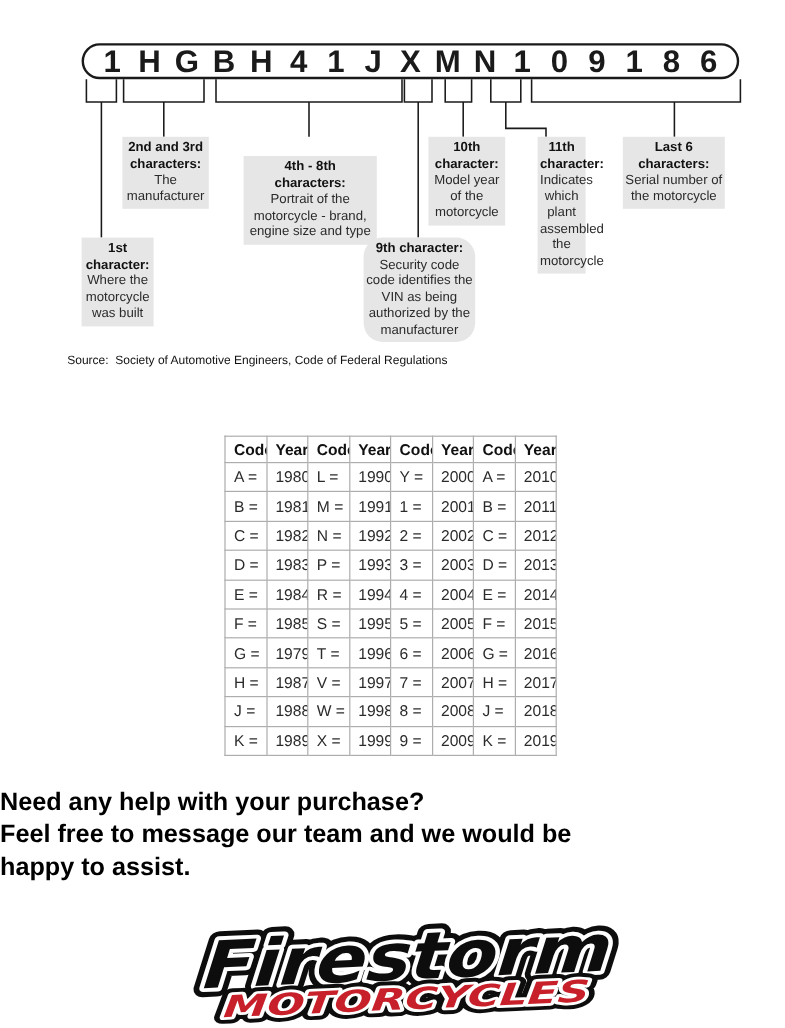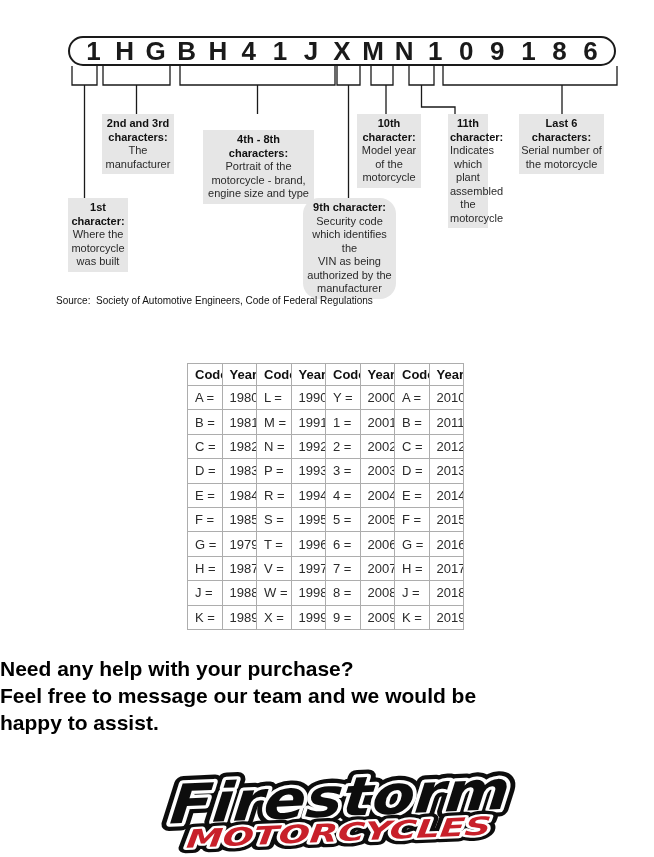--- a/index.html
+++ b/index.html
@@ -94,21 +94,21 @@
   <div class="callout co-4th">
       <div class="b">4th - 8th</div>
       <div class="b">characters:</div>
       <div>Portrait of the</div>
       <div>motorcycle - brand,</div>
       <div>engine size and type</div>
     </div>
   <div class="callout co-9th">
       <div class="b">9th character:</div>
       <div>Security code</div>
-      <div>which identifies the</div>
+      <div>code identifies the</div>
       <div>VIN as being</div>
       <div>authorized by the</div>
       <div>manufacturer</div>
     </div>
   <div class="callout co-10th">
       <div class="b">10th</div>
       <div class="b">character:</div>
       <div>Model year</div>
       <div>of the</div>
       <div>motorcycle</div>

